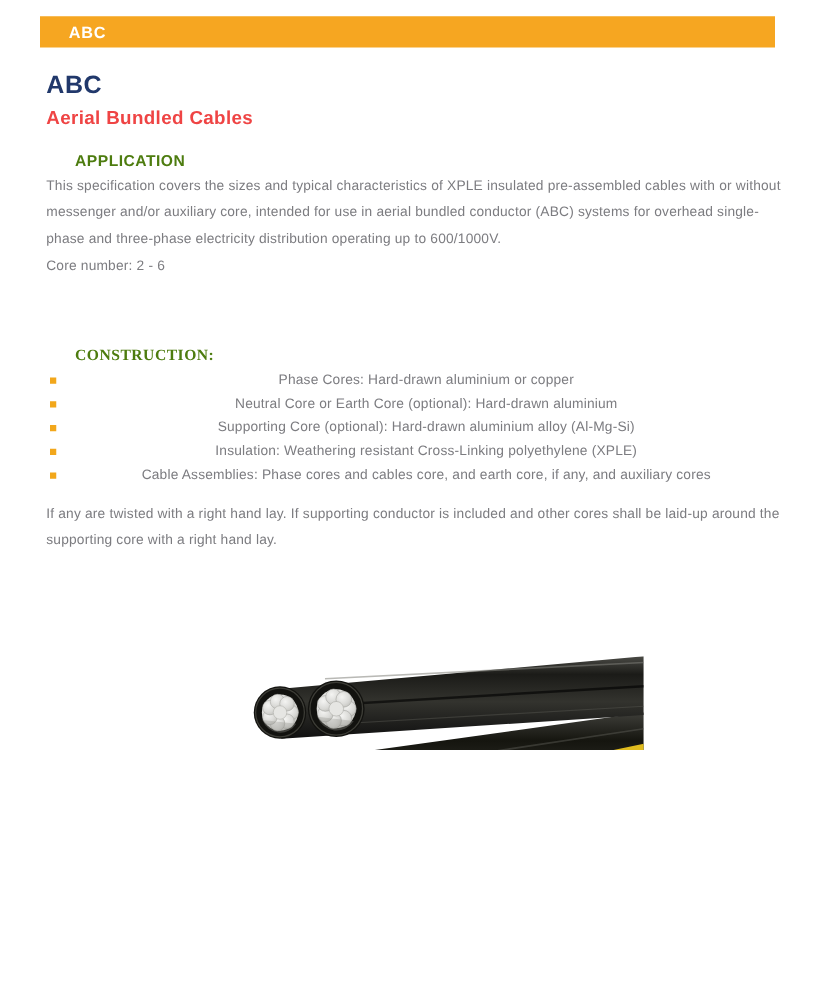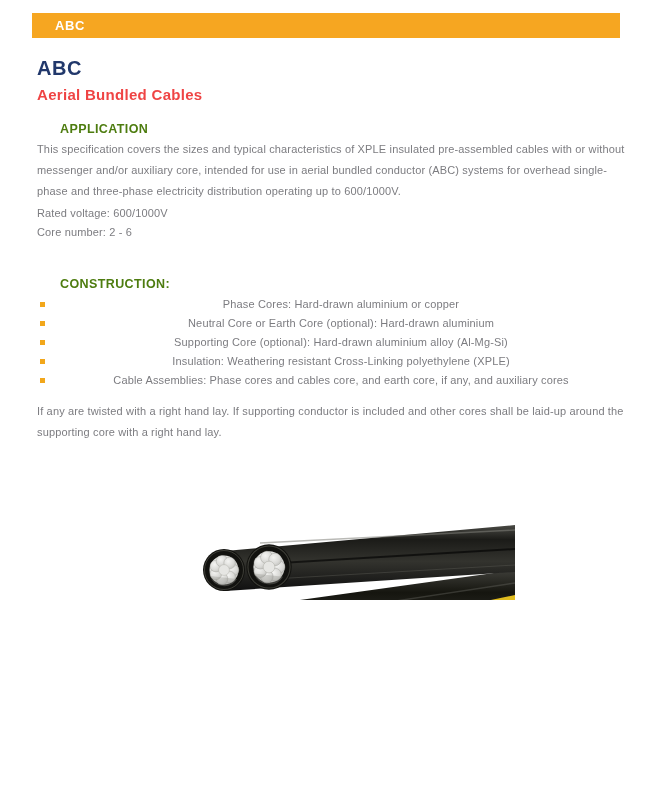--- a/index.html
+++ b/index.html
@@ -22,21 +22,21 @@
   }
   .title-sub {
     position:absolute; left:37px; top:86px;
     color:#ef4444; font-size:15px; font-weight:bold; letter-spacing:0.3px;
   }
   .sec-heading {
     position:absolute; left:37px;
     color:#4d7c0f; font-size:12.5px; font-weight:bold; letter-spacing:0.4px;margin-left:23px;
   }
   .h-application { top:122px; }
-  .h-construction { top:277px; }
+  .h-construction { top:277px;font-family:Liberation Serif, serif; }
   .body-text {
     color:#7C7C80; font-size:11px; letter-spacing:0.15px; line-height:21px;
   }
   .p-application { position:absolute; left:37px; top:139px; width:592px; }
   .spec-block { position:absolute; left:37px; top:204px; }
   .spec-block div { line-height:19px; }
   .construction-list {
     position:absolute; left:40px; top:295px; width:580px; list-style:none;text-align:center;
   }
   .construction-list li {
@@ -69,21 +69,20 @@
     <span class="hb-label">ABC</span>
   </div>
 
   <div class="title-abc">ABC</div>
   <div class="title-sub">Aerial Bundled Cables</div>
 
   <div class="sec-heading h-application">APPLICATION</div>
   <div class="body-text p-application">This specification covers the sizes and typical characteristics of XPLE insulated pre-assembled cables with or without messenger and/or auxiliary core, intended for use in aerial bundled conductor (ABC) systems for overhead single-phase and three-phase electricity distribution operating up to 600/1000V.</div>
 
   <div class="spec-block body-text">
-    <div>Rated voltage: 600/1000V</div>
     <div>Core number: 2 - 6</div>
   </div>
 
   <div class="sec-heading h-construction">CONSTRUCTION:</div>
 
   <ul class="construction-list">
     <li>
       <span class="bullet-sq"></span>
       <span>Phase Cores: Hard-drawn aluminium or copper</span>
     </li>

